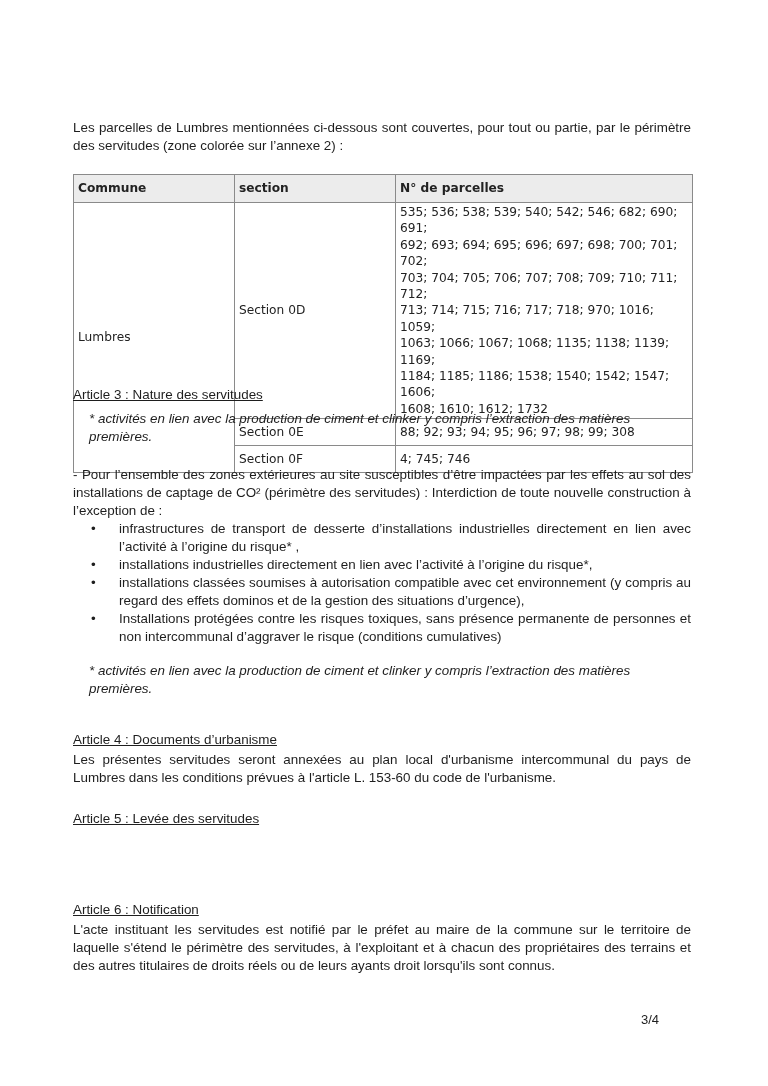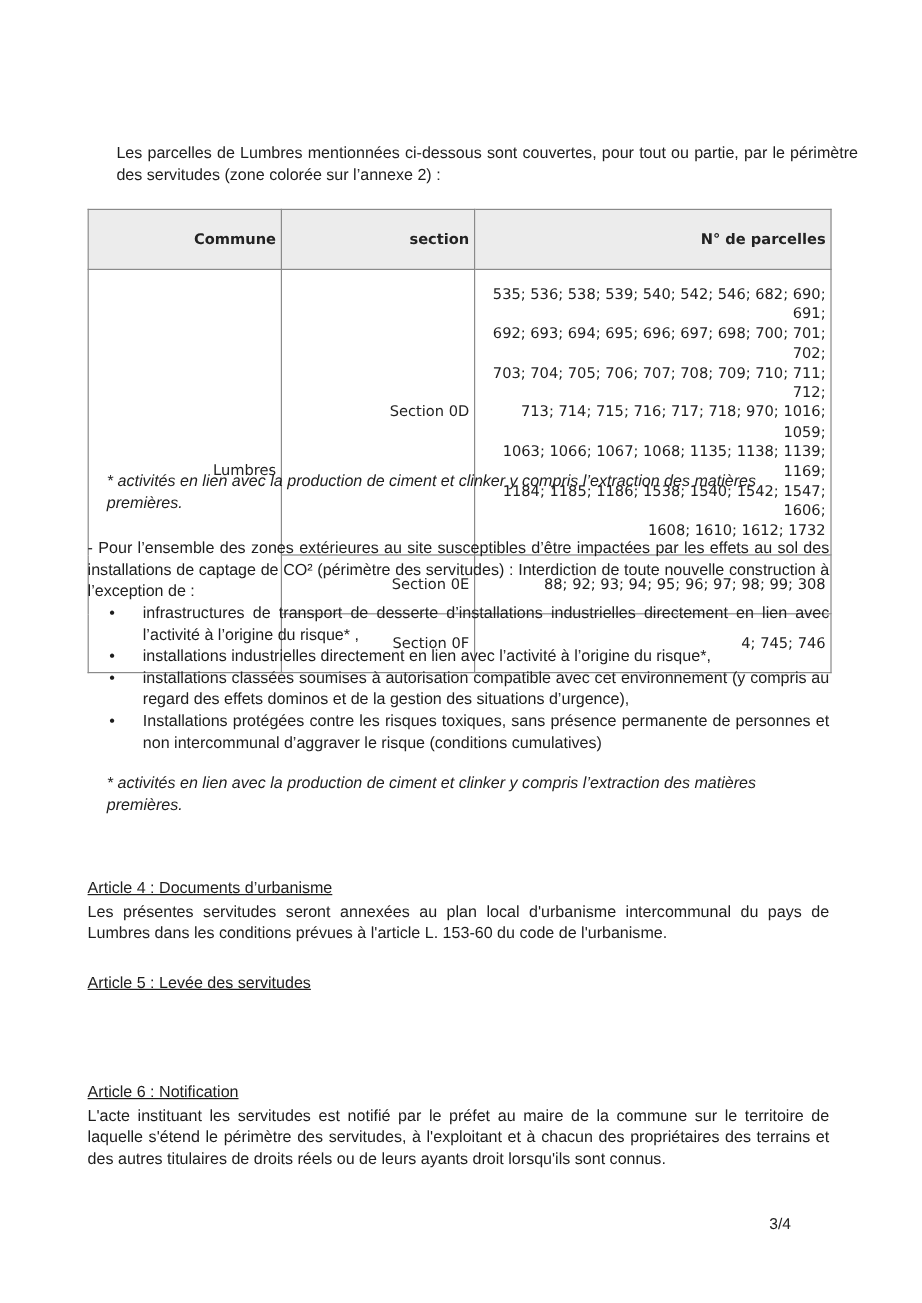--- a/index.html
+++ b/index.html
@@ -1,21 +1,21 @@
 <!DOCTYPE html>
 <html><head>
   <meta charset="utf-8">
   <style>
     html, body { margin: 0; padding: 0; background: #ffffff; }
     body { width: 768px; height: 1086px; position: relative; overflow: hidden; color: #1e1e1e; }
     .page { position: absolute; left: 73px; top: 0; width: 618px; font-family: "Liberation Sans", sans-serif; font-size: 13.4px; line-height: 18px; }
     .p { text-align: justify; margin: 0; }
-    .intro { position: absolute; top: 119px; left: 0; width: 618px; margin-left: 24px; }
+    .intro { position: absolute; top: 119px; left: 0; width: 618px; }
     table.parcels { position: absolute; top: 174px; left: 0; width: 620px; border-collapse: collapse; font-family: "DejaVu Sans", sans-serif; font-size: 12.2px; line-height: 16.4px; color: #222; }
-    table.parcels th, table.parcels td { border: 1px solid #8a8a8a; text-align: right; vertical-align: middle; padding: 12px 4px; }
+    table.parcels th, table.parcels td { border: 1px solid #8a8a8a; text-align: left; vertical-align: middle; padding: 1px 4px; }
     table.parcels th { background: #ececec; font-weight: bold; height: 25px; }
     .col-commune { width: 152px; }
     .col-section { width: 152px; margin-top: 12px; }
     td.nums-d { padding: 4px 4px; height: 112px; margin-top: 24px; }
     td.row-small { height: 24px; }
     .article { position: absolute; left: 0; width: 618px; }
     .art-title { text-decoration: underline; margin: 0 0 2px 0; }
     .italic-note { font-style: italic; margin: 16px; }
     ul.bullets { margin: 0; padding: 0 0 0 46px; list-style: none; }
     ul.bullets li { position: relative; text-align: justify; }
@@ -56,20 +56,21 @@
         <td class="row-small">88; 92; 93; 94; 95; 96; 97; 98; 99; 308</td>
       </tr>
       <tr>
         <td class="row-small">Section 0F</td>
         <td class="row-small">4; 745; 746</td>
       </tr>
     </tbody>
   </table>
 
   <div class="article" style="top: 386px;">
+    <p class="art-title">Article 3 : Nature des servitudes</p>
     <p class="italic-note" style="margin-top: 6px;">* activités en lien avec la production de ciment et clinker y compris l’extraction des matières premières.</p>
     <p class="p" style="margin-top: 20px;">- Pour l’ensemble des zones extérieures au site susceptibles d’être impactées par les effets au sol des installations de captage de CO² (périmètre des servitudes) : Interdiction de toute nouvelle construction à l’exception de :</p>
     <ul class="bullets">
       <li><span class="dot">•</span><span>infrastructures de transport de desserte d’installations industrielles directement en lien avec l’activité à l’origine du risque* ,</span></li>
       <li><span class="dot">•</span><span>installations industrielles directement en lien avec l’activité à l’origine du risque*,</span></li>
       <li><span class="dot">•</span><span>installations classées soumises à autorisation compatible avec cet environnement (y compris au regard des effets dominos et de la gestion des situations d’urgence),</span></li>
       <li><span class="dot">•</span><span>Installations protégées contre les risques toxiques, sans présence permanente de personnes et non intercommunal d’aggraver le risque (conditions cumulatives)</span></li>
     </ul>
     <p class="italic-note">* activités en lien avec la production de ciment et clinker y compris l’extraction des matières premières.</p>
   </div>

